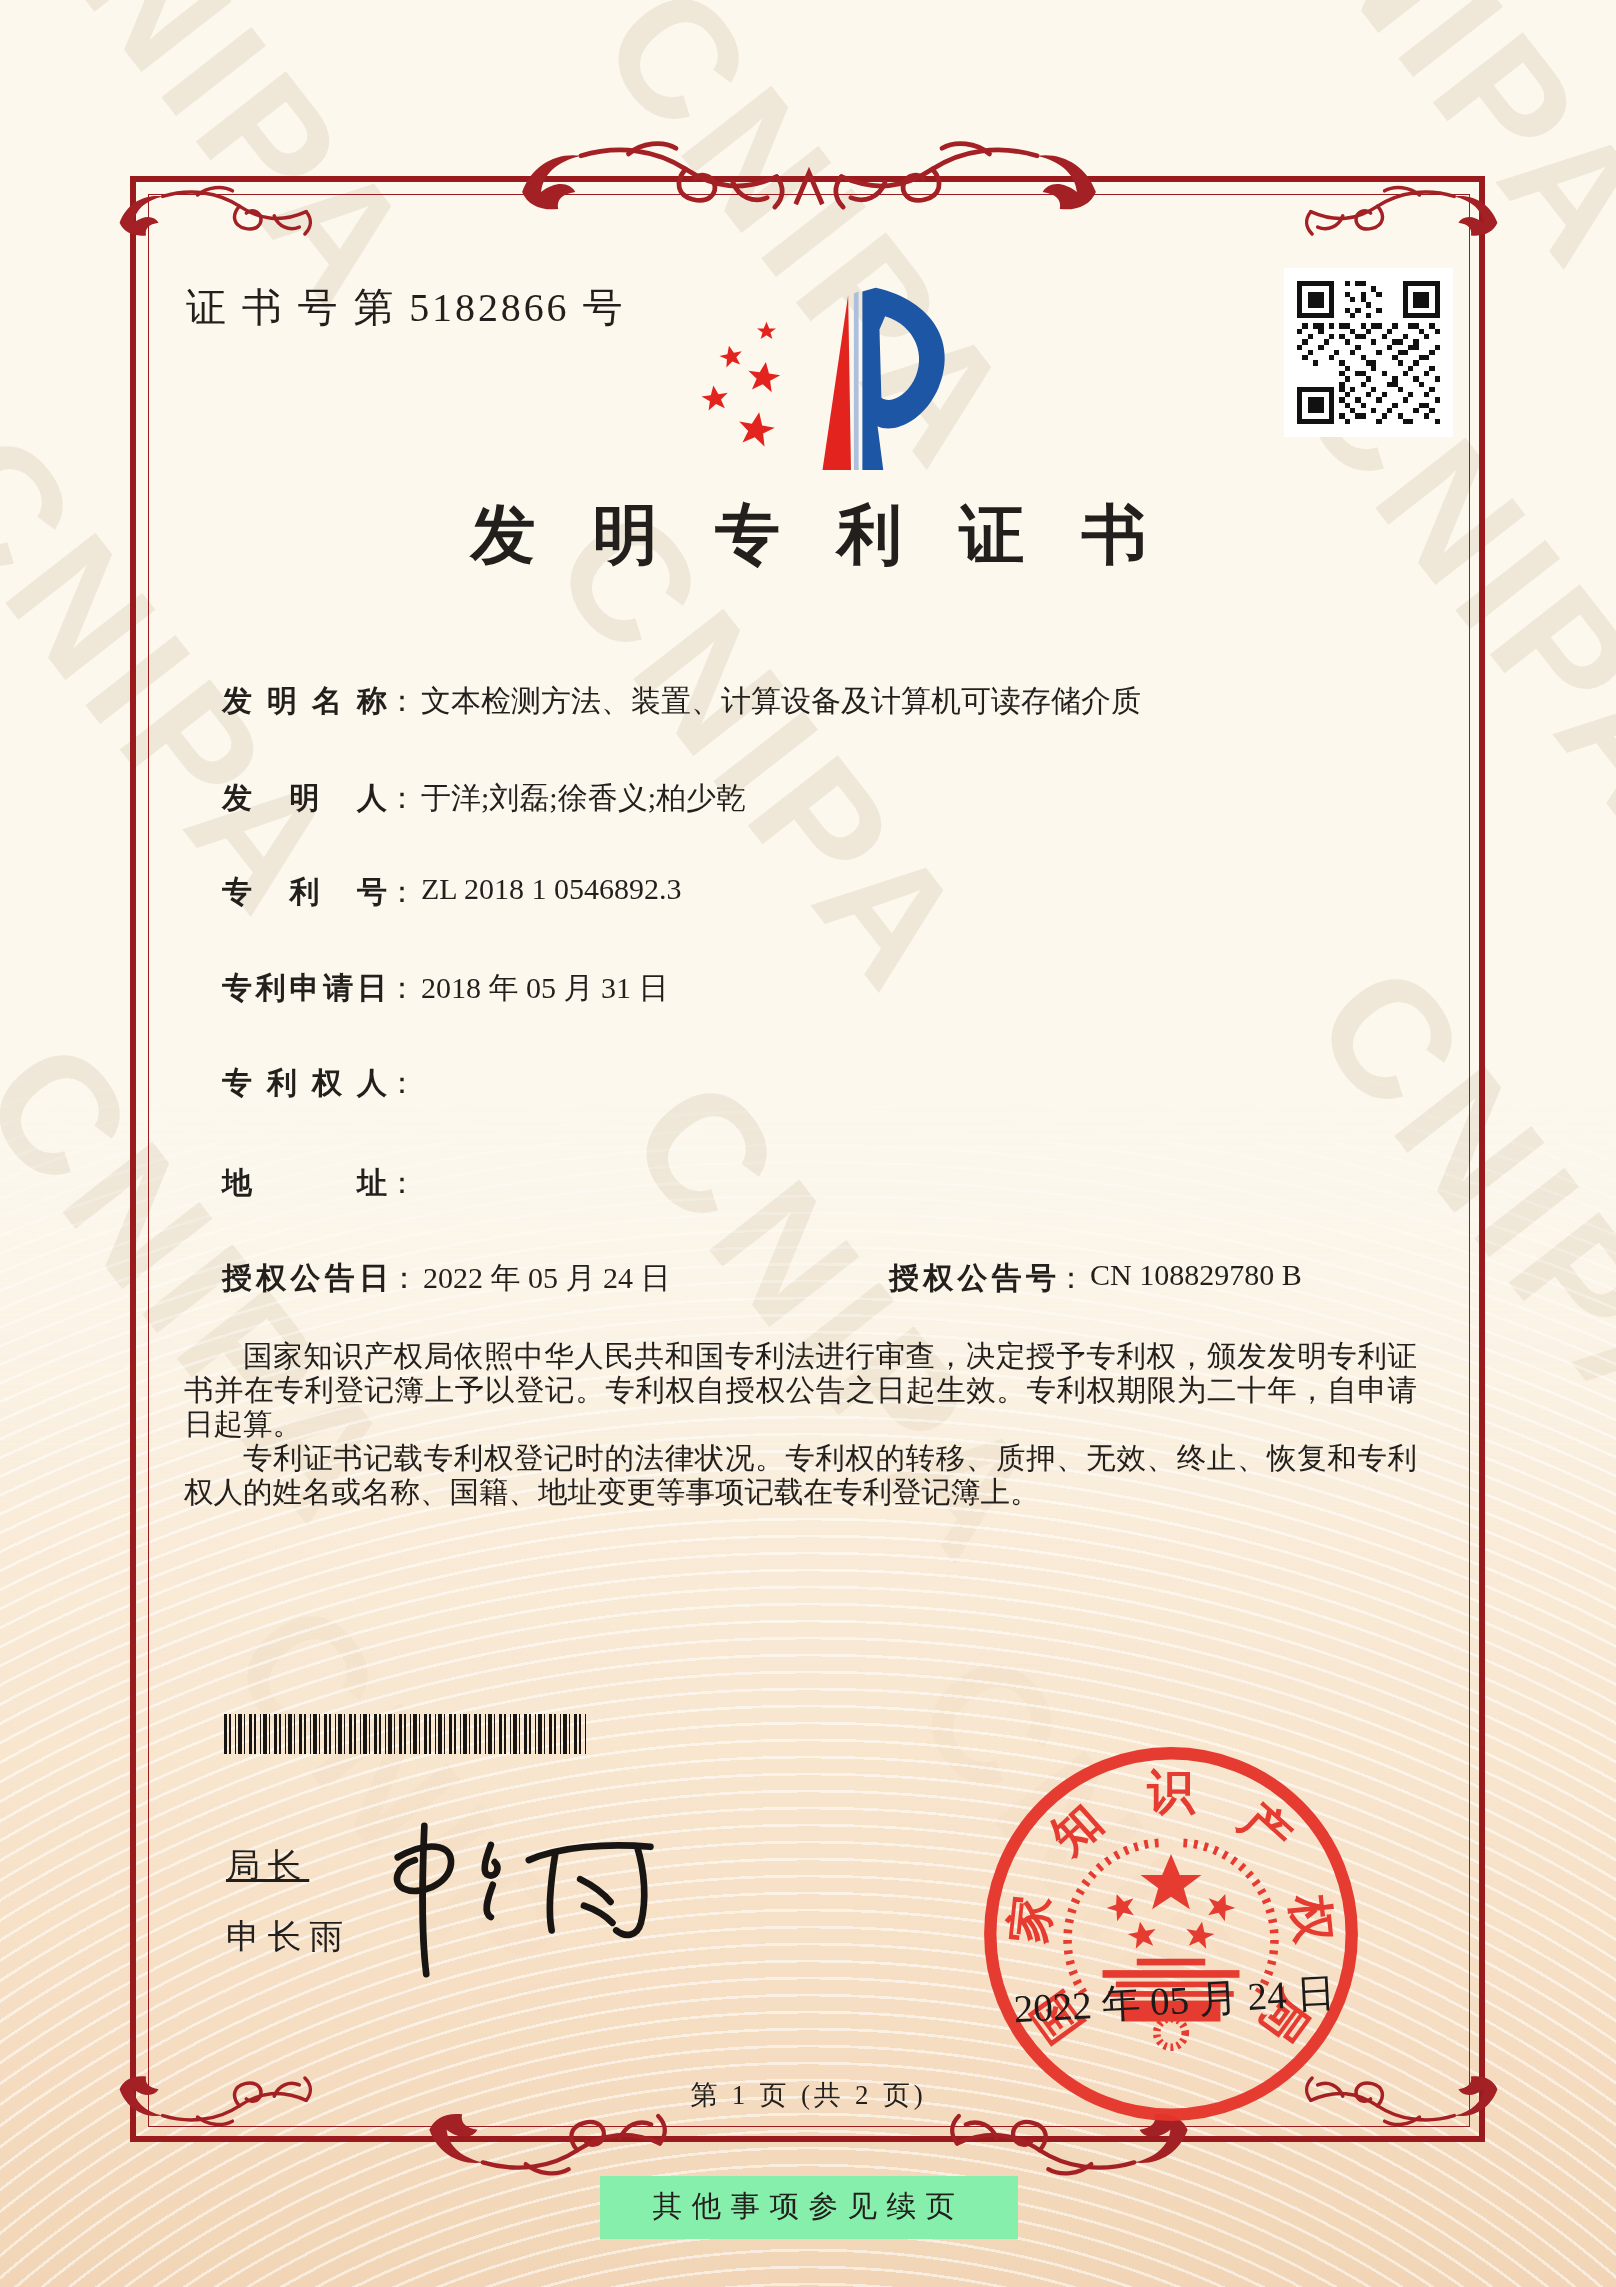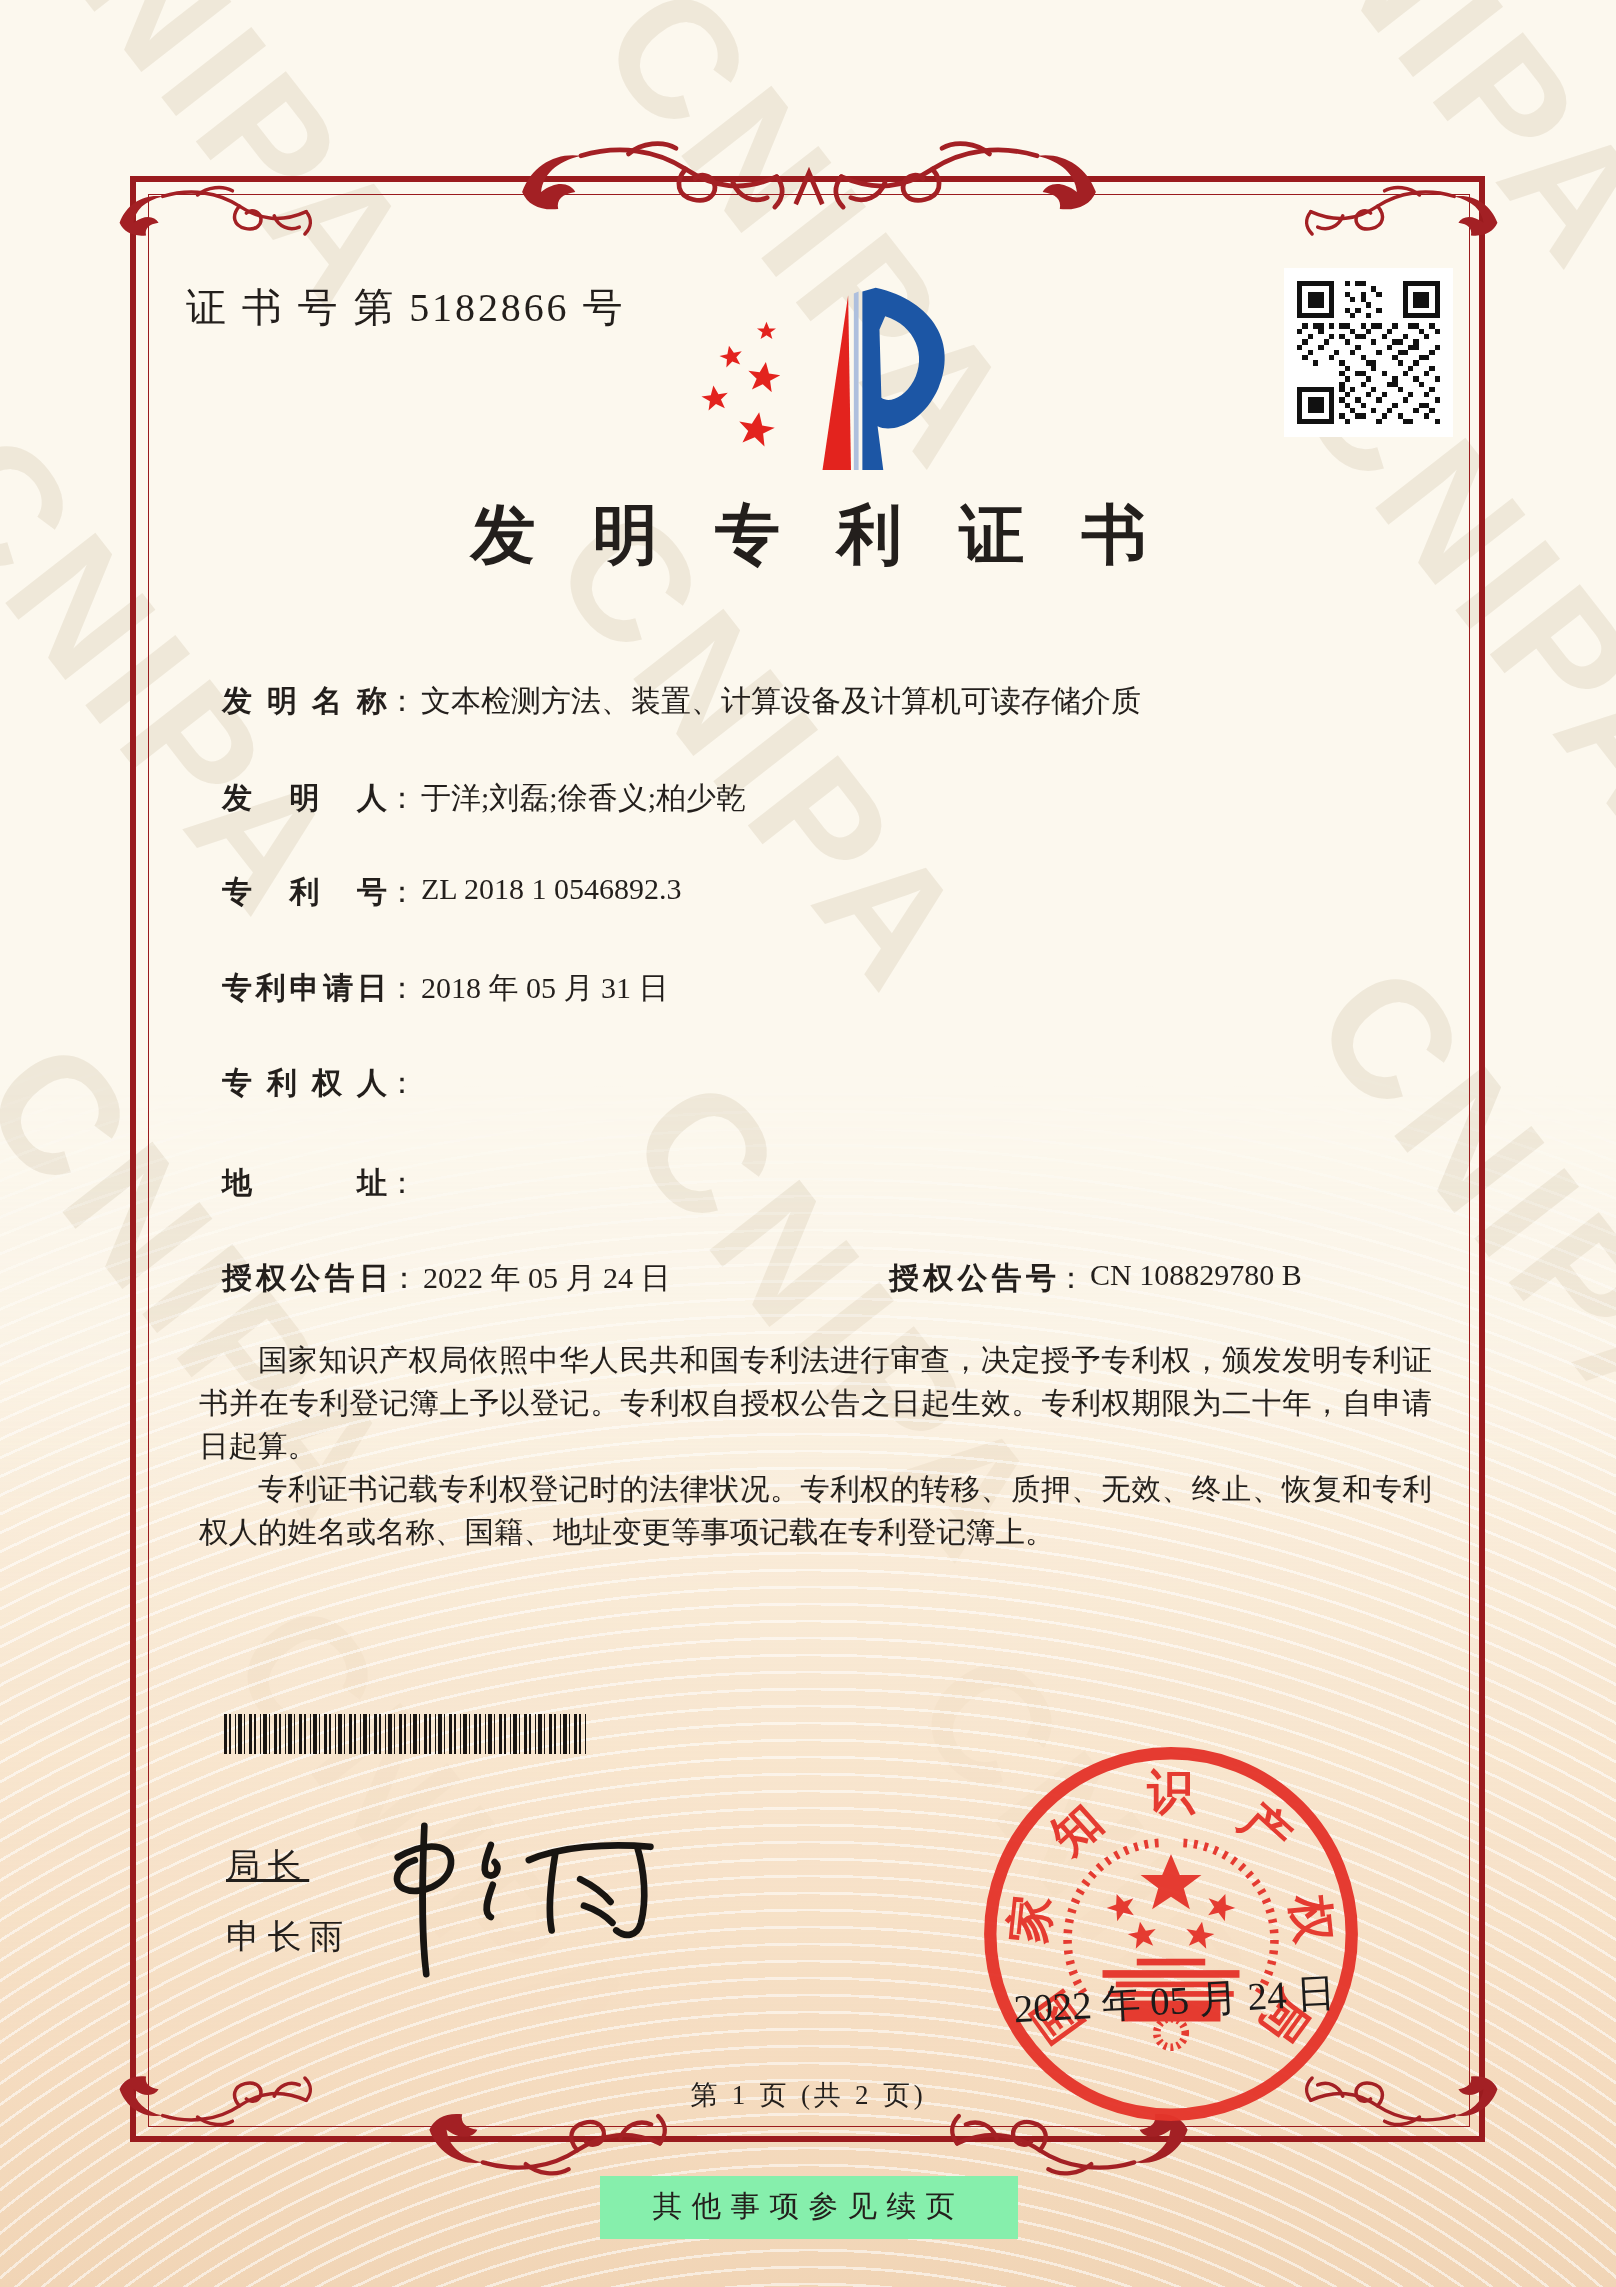--- a/index.html
+++ b/index.html
@@ -43,22 +43,22 @@
     font-size:65px; font-weight:700; letter-spacing:.88em; padding-left:.88em;
     white-space:nowrap; z-index:5;}
   
   .field-row{position:absolute; left:222px; right:219px; display:flex;
     font-size:30px; z-index:5; white-space:nowrap;}
   .flabel{display:inline-block; width:165px; text-align:justify; text-align-last:justify;font-weight:bold;}
   .fcolon{display:inline-block; width:34px;}
   .fvalue{flex:1;}
   .grant-group{position:absolute; display:flex; font-size:30px; white-space:nowrap;}
   
-  .legal{position:absolute; left:199px; width:1233px; top:1339px; z-index:5;
-    font-size:29.5px; line-height:43px; text-align:justify;}
+  .legal{position:absolute; left:184px; width:1233px; top:1339px; z-index:5;
+    font-size:29.5px; line-height:34px; text-align:justify;}
   .legal p{margin:0; text-indent:2em;}
   
   .barcode{position:absolute; left:224px; top:1714px; width:363px; height:40px; z-index:5;
     background:repeating-linear-gradient(90deg,
       #191512 0 2.9px, transparent 2.9px 4.8px,
       #191512 4.8px 6.7px, transparent 6.7px 11.4px,
       #191512 11.4px 12.4px, transparent 12.4px 14.3px,
       #191512 14.3px 18px, transparent 18px 20px,
       #191512 20px 21px, transparent 21px 25px);}
   

